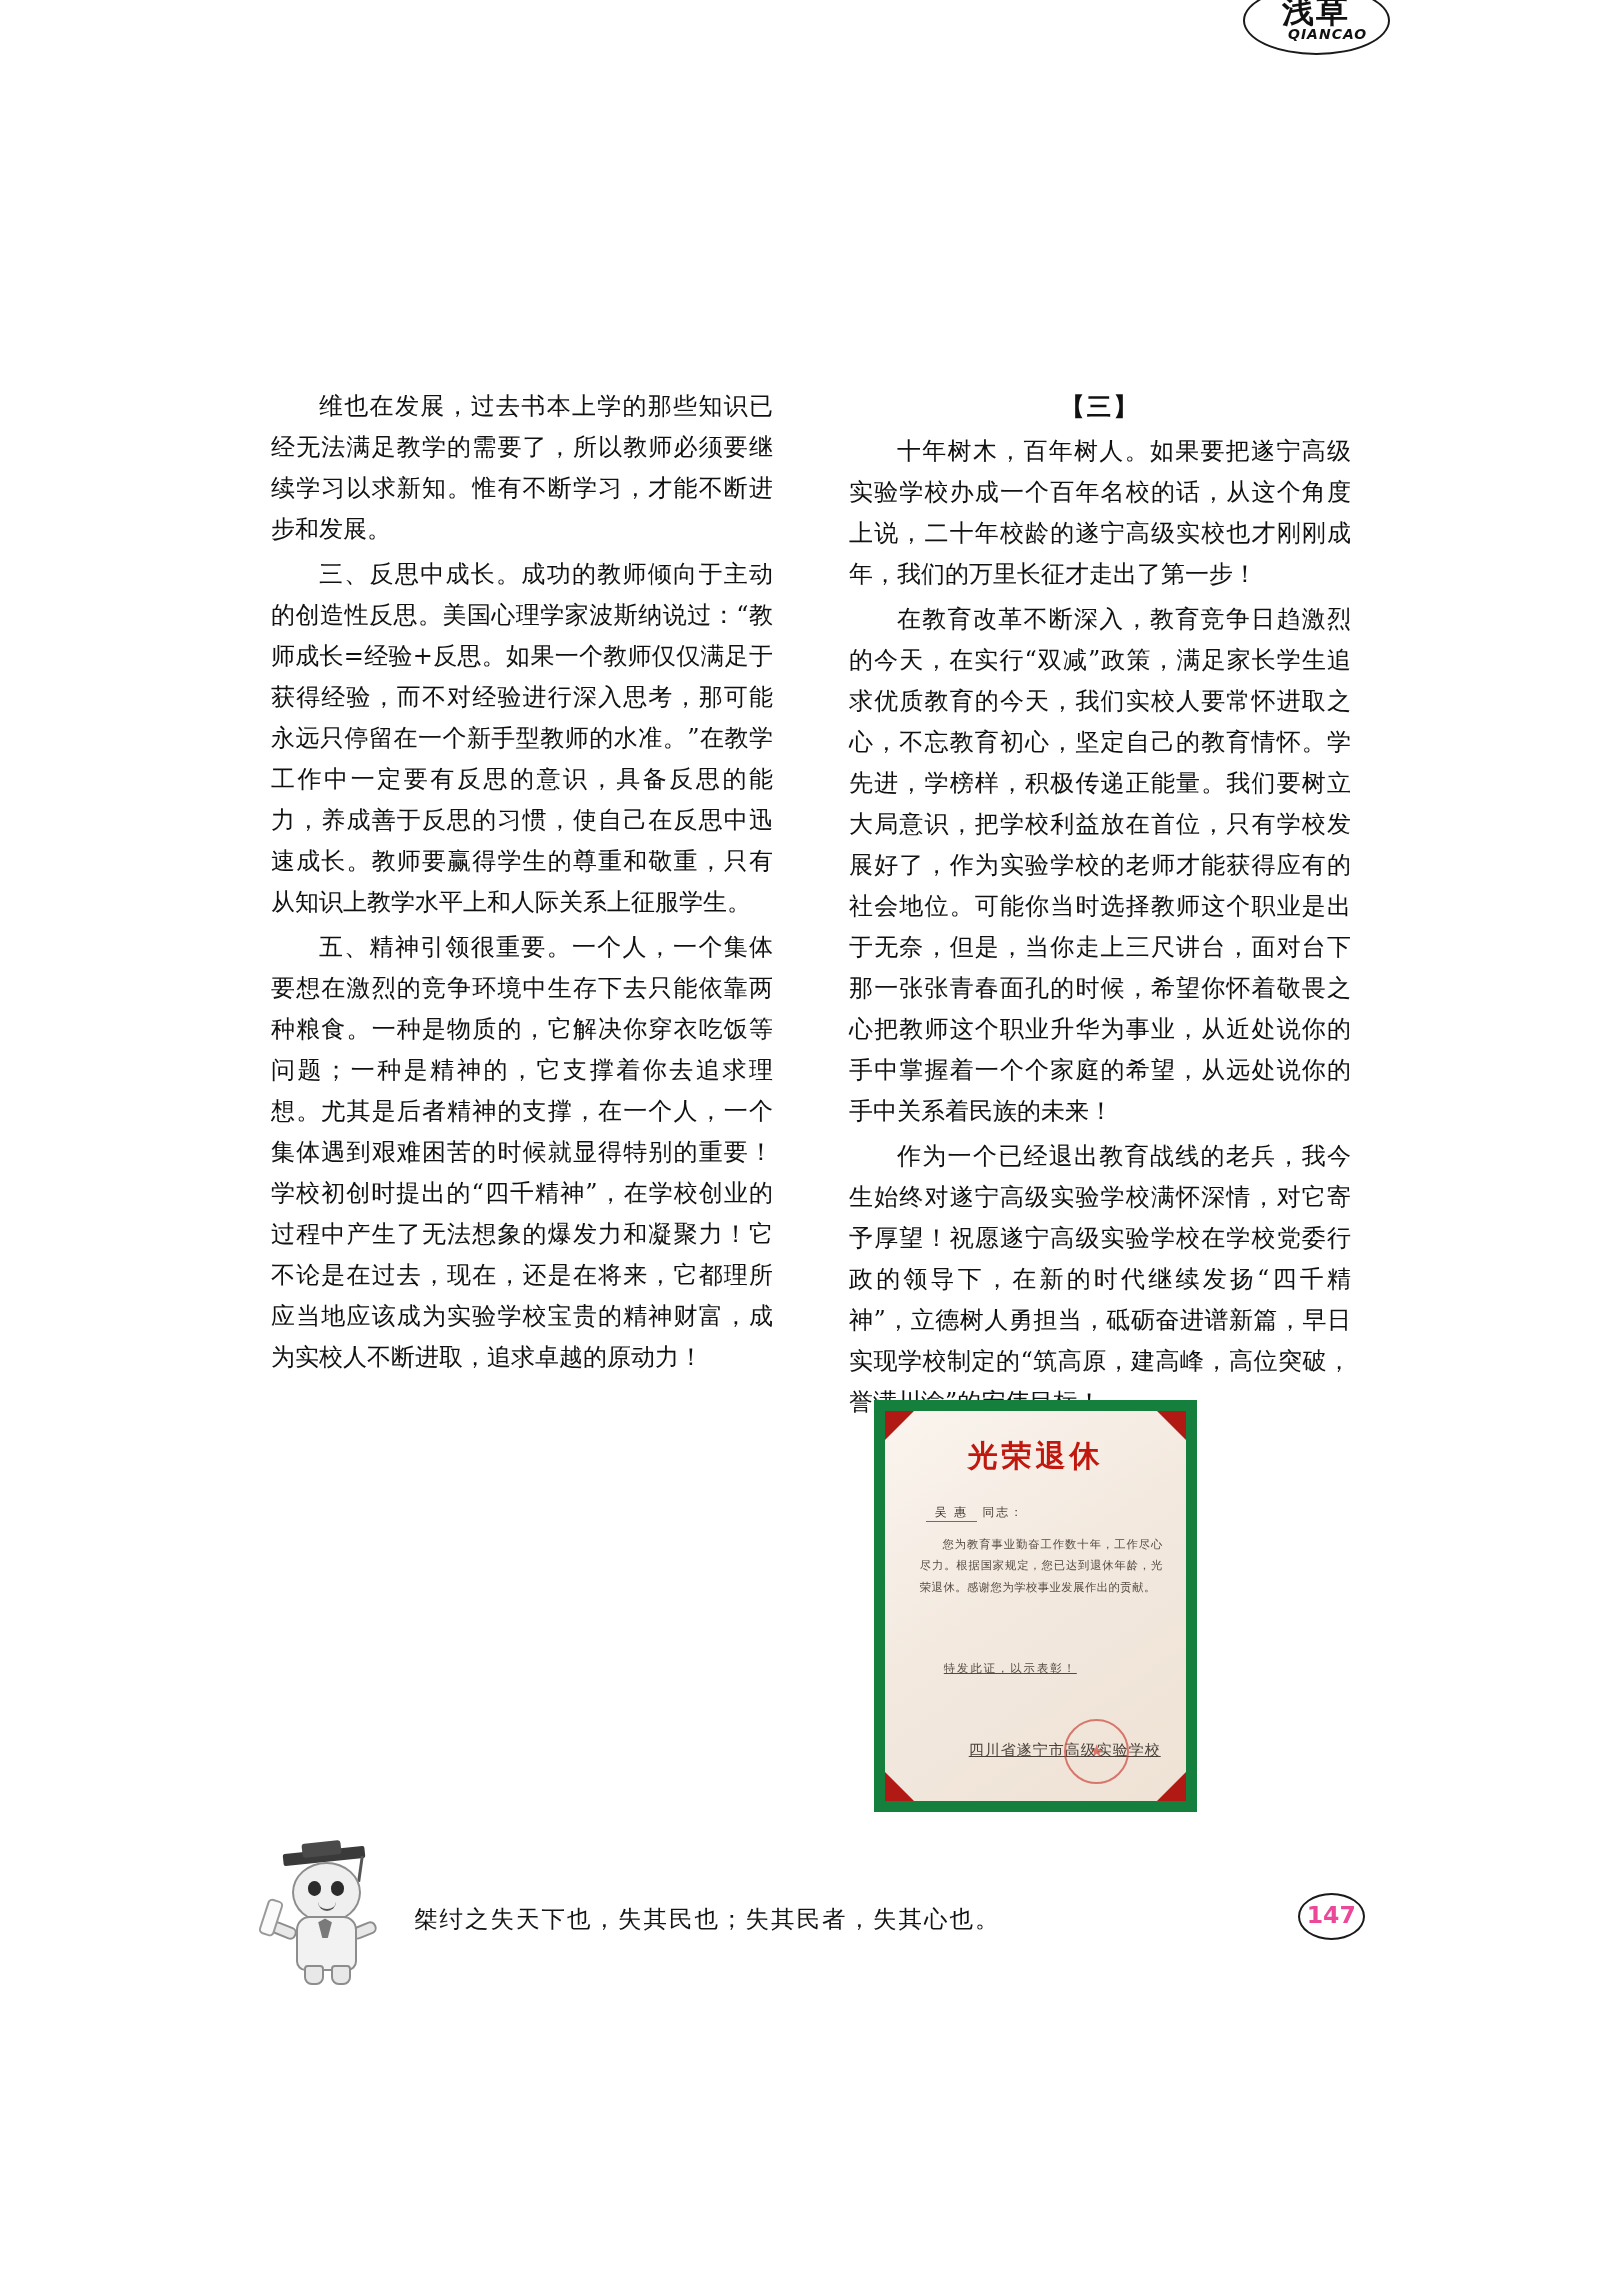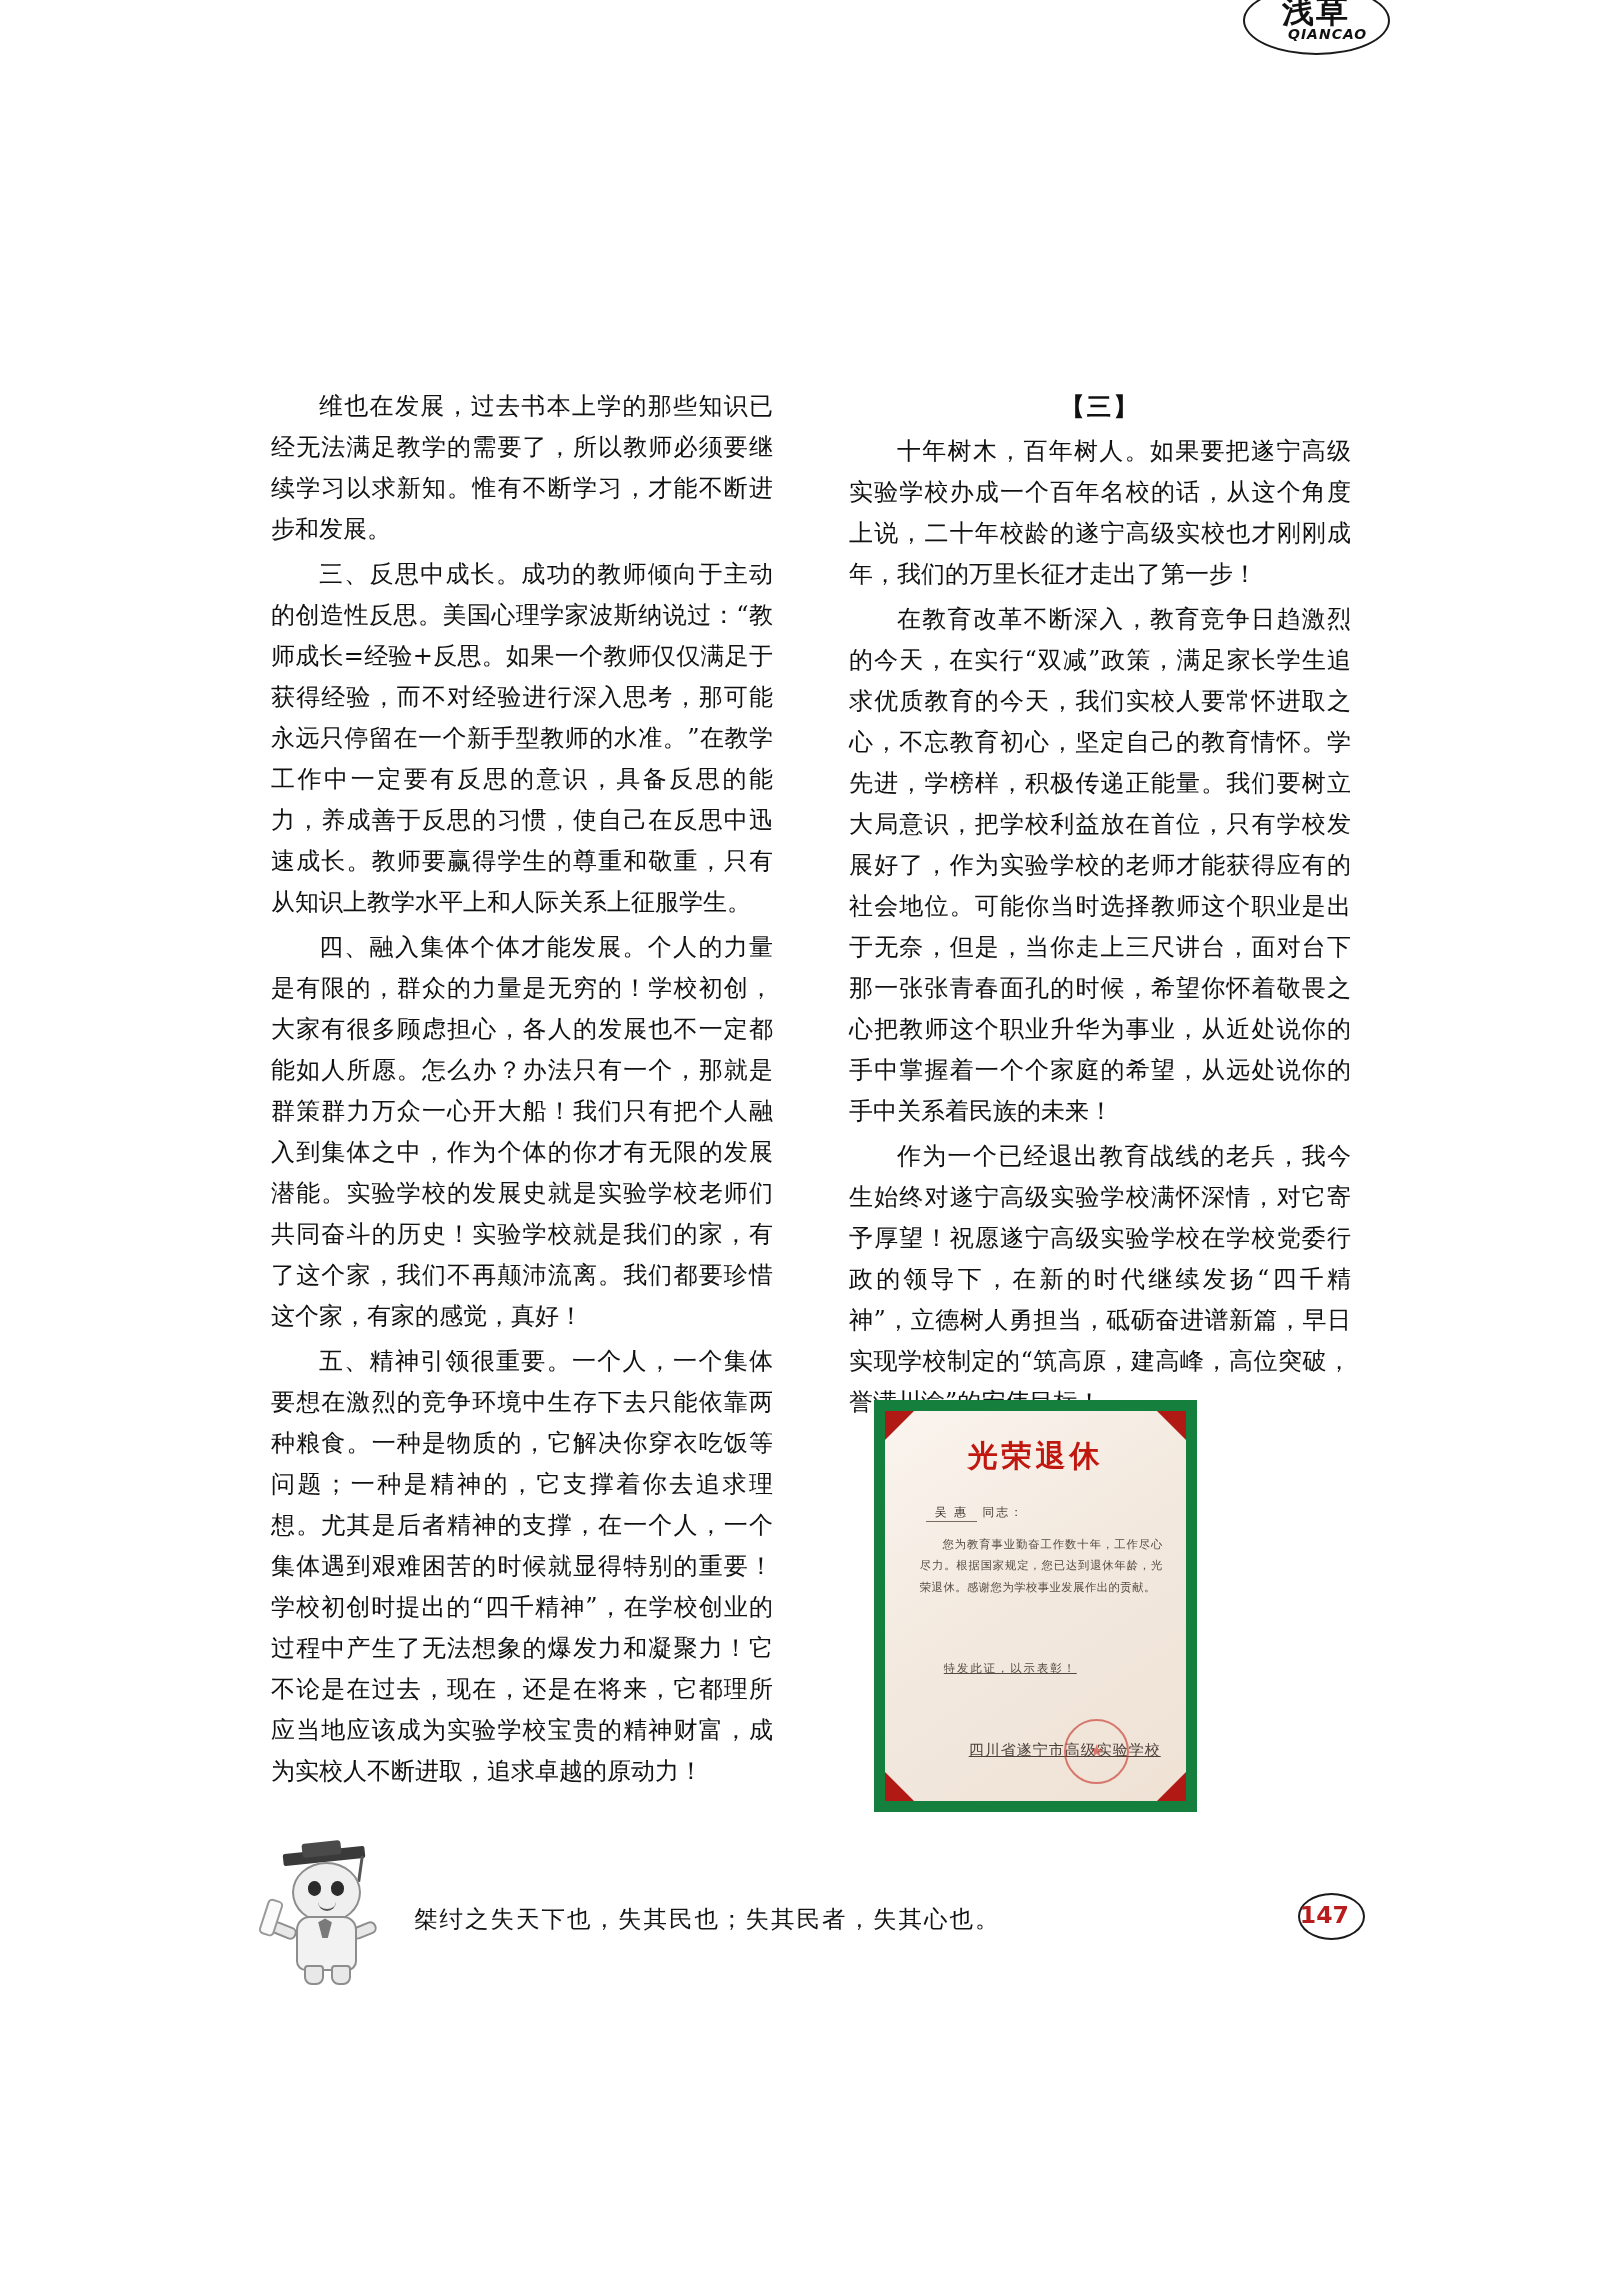--- a/index.html
+++ b/index.html
@@ -354,43 +354,43 @@
     white-space: nowrap;
   }
   .page-num {
     position: absolute;
     right: -9.8px;
     top: 31px;
     width: 63px;
     height: 43px;
     border: 2px solid #1a1a1a;
     border-radius: 50%;
+    text-align: center;
     line-height: 41px;
     font-size: 23.5px;
     font-weight: bold;
     font-family: "DejaVu Sans", "Liberation Sans", sans-serif;
-    color: #b91c1c;
+    color: #ec4899;
   }
 </style>
 </head>
 <body>
 
 <div class="page">
 
 
   <div class="logo">
     <div class="logo-ellipse"></div>
     <div class="logo-cn">浅草</div>
     <div class="logo-en">QIANCAO</div>
   </div>
 
   <div class="col col-left">
     <p>维也在发展，过去书本上学的那些知识已经无法满足教学的需要了，所以教师必须要继续学习以求新知。惟有不断学习，才能不断进步和发展。</p>
     <p>三、反思中成长。成功的教师倾向于主动的创造性反思。美国心理学家波斯纳说过：“教师成长=经验+反思。如果一个教师仅仅满足于获得经验，而不对经验进行深入思考，那可能永远只停留在一个新手型教师的水准。”在教学工作中一定要有反思的意识，具备反思的能力，养成善于反思的习惯，使自己在反思中迅速成长。教师要赢得学生的尊重和敬重，只有从知识上教学水平上和人际关系上征服学生。</p>
-    <p>四、融入集体个体才能发展。个人的力量是有限的，群众的力量是无穷的！学校初创，大家有很多顾虑担心，各人的发展也不一定都能如人所愿。怎么办？办法只有一个，那就是群策群力万众一心开大船！我们只有把个人融入到集体之中，作为个体的你才有无限的发展潜能。实验学校的发展史就是实验学校老师们共同奋斗的历史！实验学校就是我们的家，有了这个家，我们不再颠沛流离。我们都要珍惜这个家，有家的感觉，真好！</p>
     <p>五、精神引领很重要。一个人，一个集体要想在激烈的竞争环境中生存下去只能依靠两种粮食。一种是物质的，它解决你穿衣吃饭等问题；一种是精神的，它支撑着你去追求理想。尤其是后者精神的支撑，在一个人，一个集体遇到艰难困苦的时候就显得特别的重要！学校初创时提出的“四千精神”，在学校创业的过程中产生了无法想象的爆发力和凝聚力！它不论是在过去，现在，还是在将来，它都理所应当地应该成为实验学校宝贵的精神财富，成为实校人不断进取，追求卓越的原动力！</p>
   </div>
 
   <div class="col col-right">
     <p class="section-mark">【三】</p>
     <p>十年树木，百年树人。如果要把遂宁高级实验学校办成一个百年名校的话，从这个角度上说，二十年校龄的遂宁高级实校也才刚刚成年，我们的万里长征才走出了第一步！</p>
     <p>在教育改革不断深入，教育竞争日趋激烈的今天，在实行“双减”政策，满足家长学生追求优质教育的今天，我们实校人要常怀进取之心，不忘教育初心，坚定自己的教育情怀。学先进，学榜样，积极传递正能量。我们要树立大局意识，把学校利益放在首位，只有学校发展好了，作为实验学校的老师才能获得应有的社会地位。可能你当时选择教师这个职业是出于无奈，但是，当你走上三尺讲台，面对台下那一张张青春面孔的时候，希望你怀着敬畏之心把教师这个职业升华为事业，从近处说你的手中掌握着一个个家庭的希望，从远处说你的手中关系着民族的未来！</p>
     <p>作为一个已经退出教育战线的老兵，我今生始终对遂宁高级实验学校满怀深情，对它寄予厚望！祝愿遂宁高级实验学校在学校党委行政的领导下，在新的时代继续发扬“四千精神”，立德树人勇担当，砥砺奋进谱新篇，早日实现学校制定的“筑高原，建高峰，高位突破，誉满川渝”的宏伟目标！</p>
   </div>
 

